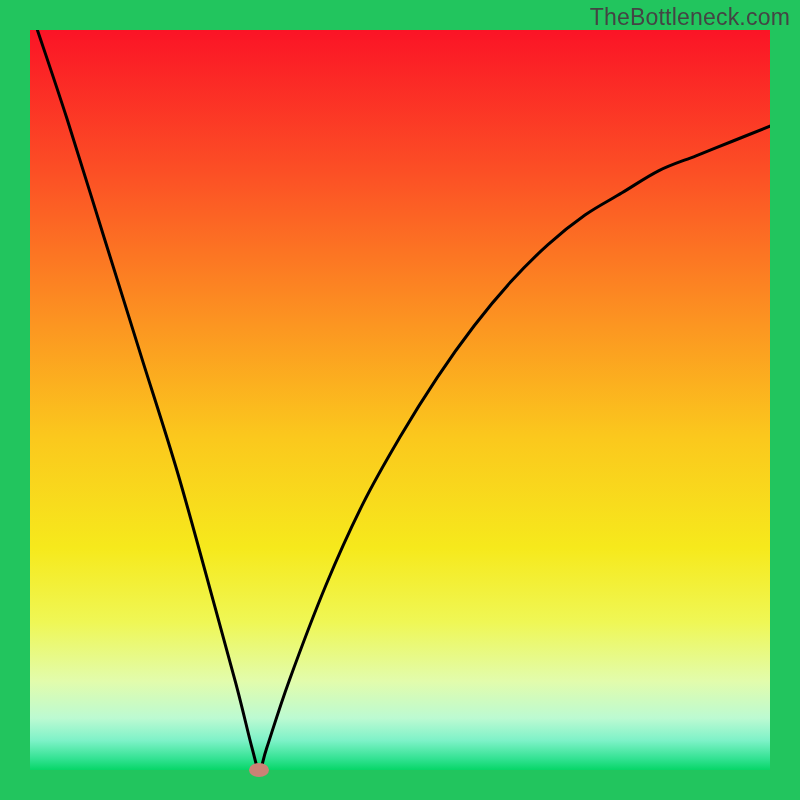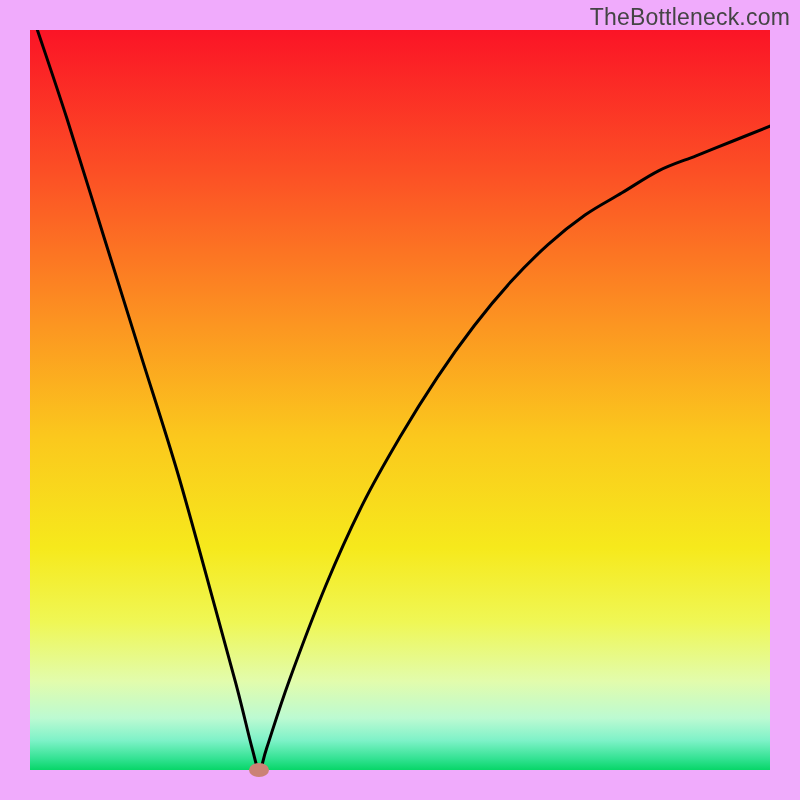--- a/index.html
+++ b/index.html
@@ -8,21 +8,21 @@
     width: 800px;
     height: 800px;
     background: #000;
     font-family: Arial, Helvetica, sans-serif;
     overflow: hidden;
   }
   .frame {
     position: relative;
     width: 800px;
     height: 800px;
-    background: #f0abfc;
+    background: #22c55e;
   }
   .watermark {
     position: absolute;
     top: 4px;
     right: 10px;
     color: #444;
     font-size: 23px;
     font-weight: 500;
     letter-spacing: 0.2px;
     user-select: none;

